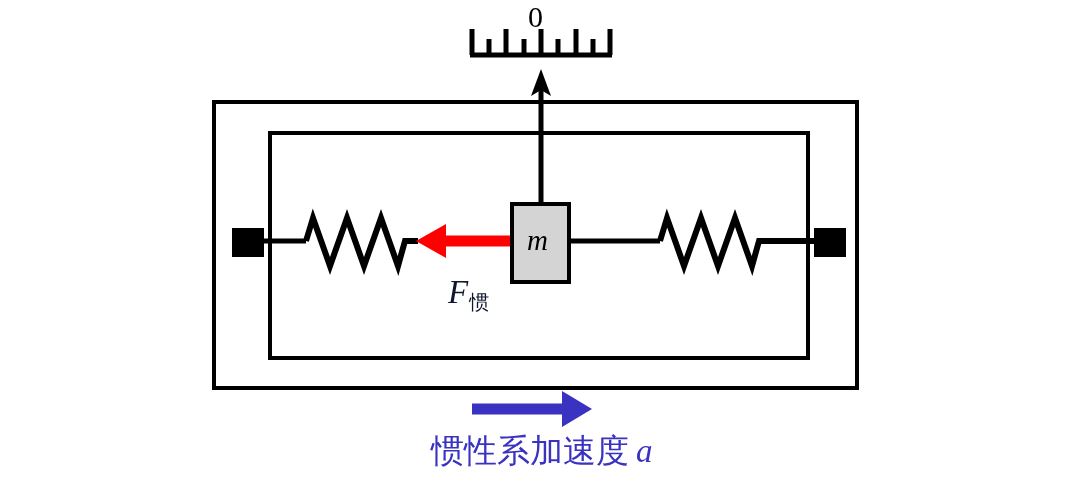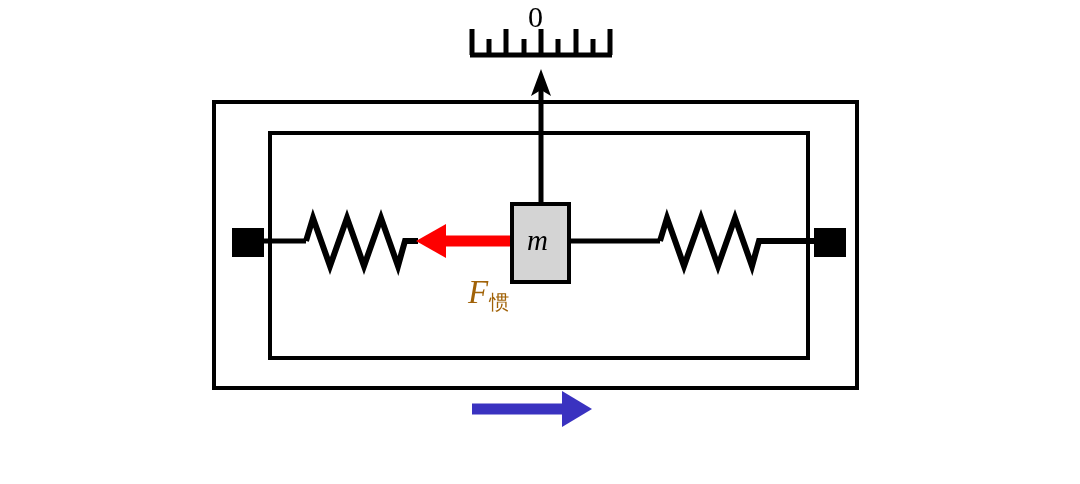--- a/index.html
+++ b/index.html
@@ -34,23 +34,23 @@
     color: #000000;
   }
   #mass-label {
     left: 527px;
     top: 226px;
     font-size: 29px;
     font-style: italic;
     color: #000000;
   }
   #force-label {
-    left: 468px;
+    left: 448px;
     top: 276px;
-    color: #a16207;
+    color: #0f172a;
     font-size: 33px;
   }
   #force-label .fsym {
     font-style: italic;
     font-size: 33px;
   }
   #force-label .fsub {
     font-size: 20px;
     font-family: "DejaVu Sans", sans-serif;
     font-style: normal;
@@ -130,14 +130,17 @@
   </svg>
 
   <div class="lbl" id="zero-label">0</div>
 
   <div class="lbl" id="mass-label">m</div>
 
   <div class="lbl" id="force-label">
     <span class="fsym">F</span><span class="fsub">惯</span>
   </div>
 
+  <div class="lbl" id="accel-label">
+    <span>惯性系加速度</span><span class="asym">a</span>
+  </div>
 
 </div>
 
 </body></html>

